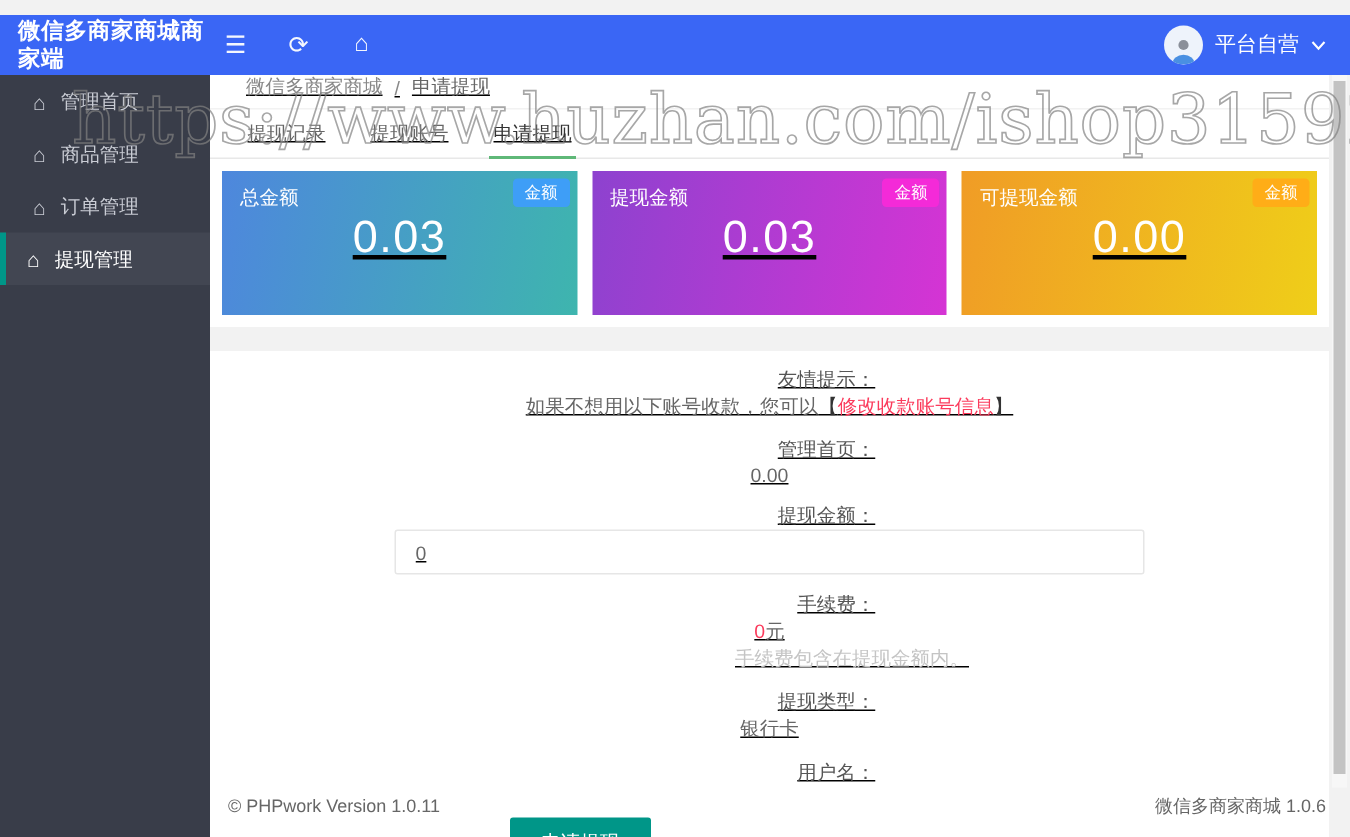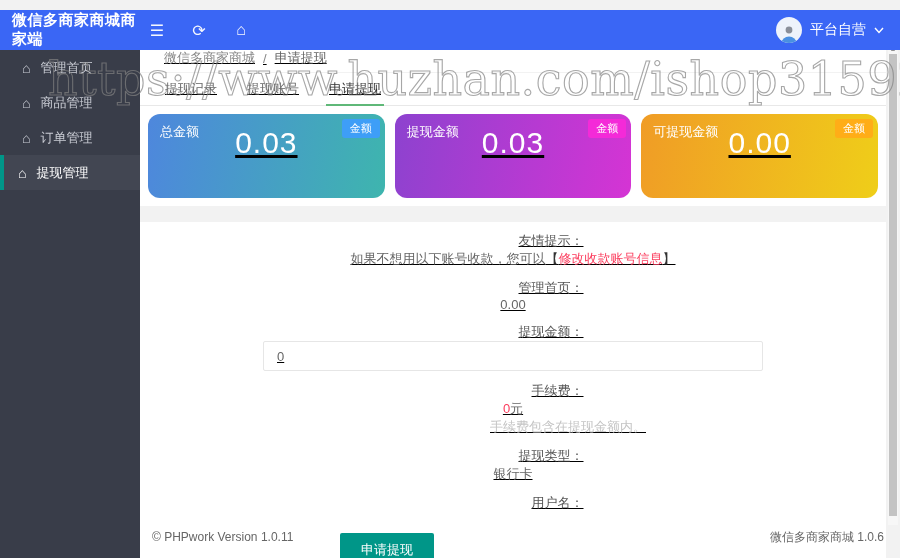--- a/index.html
+++ b/index.html
@@ -36,23 +36,23 @@
   .breadcrumb { height:29px; display:flex; align-items:center; gap:8px; padding-left:24px;
                 font-size:13px; color:#888; border-bottom:1px solid #f2f2f2; }
   .breadcrumb .bc-current { color:#666; }
   .tabs { height:33px; display:flex; align-items:stretch; padding-left:10px; border-bottom:1px solid #e8e8e8; }
   .tab { padding:0 15px; display:flex; align-items:center; font-size:13px; color:#666; cursor:pointer; position:relative; }
   .tab.active { color:#333; }
   .tab.active::after { content:""; position:absolute; left:12px; right:12px; bottom:-1px;
                        height:2px; background:var(--tab_green,#5fb878); }
 
   .cards { display:flex; gap:10px; padding:8px; }
-  .card { flex:1; height:84px; border-radius:12px; position:relative; color:#fff; overflow:hidden; }
+  .card { flex:1; height:96px; border-radius:0; position:relative; color:#fff; overflow:hidden; }
   .card-label { position:absolute; top:9px; left:12px; font-size:13px; }
-  .card-value { text-align:center; margin-top:12px; font-size:30px; font-weight:400; letter-spacing:1px; }
+  .card-value { text-align:center; margin-top:28px; font-size:30px; font-weight:400; letter-spacing:1px; }
   .card-badge { position:absolute; top:5px; right:5px; font-size:11px; padding:2px 8px; border-radius:3px; color:#fff; }
 
   
   .form-panel { margin:16px 14px 0 0; background:#fff; padding:10px 0 12px 0; }
   .form-row { display:flex; align-items:center; min-height:25px; margin-bottom:11px; font-size:13px; color:#555;flex-direction:column; }
   .form-label { width:165px; text-align:right; padding-right:12px; color:#555; flex:none; }
   .form-value { color:#666; }
   .tip-link { color:var(--link_red,#fb3b5c); cursor:pointer; }
   .tip-bracket { color:#333; }
   .amount-input { width:500px; height:30px; border:1px solid #e6e6e6; border-radius:2px;

